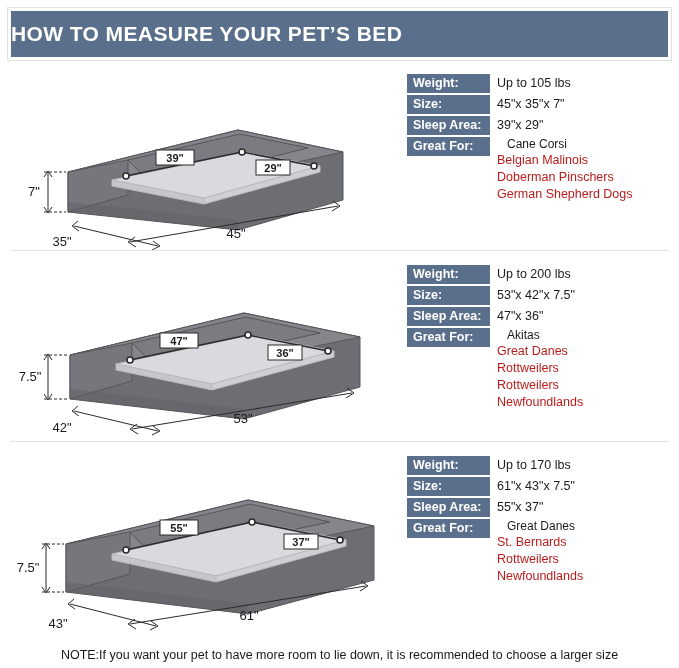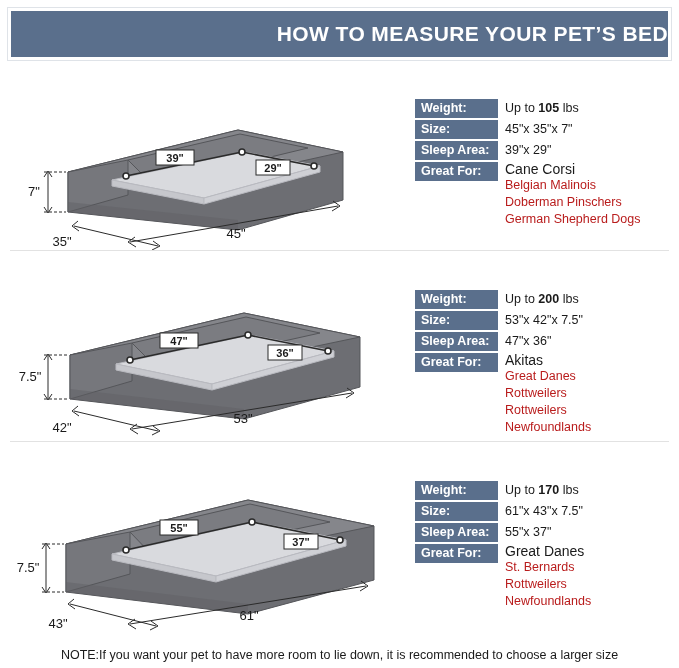--- a/index.html
+++ b/index.html
@@ -18,21 +18,21 @@
 
   
   .header {
     margin: 8px 8px 0 8px;
     height: 52px;
     background: #5a6f8c;
     border: 3px solid #ffffff;
     outline: 1px solid #dfe3e8;
     display: flex;
     align-items: center;
-    justify-content: flex-end;
+    justify-content: flex-start;
   }
   .header-title {
     color: #ffffff;
     font-size: 21px;
     font-weight: bold;
     letter-spacing: 0.4px;
     text-align: center;
   }
 
   
@@ -53,24 +53,23 @@
     left: 0;
     top: 0;
     width: 412px;
     height: 190px;
   }
   .bed-svg { display: block; }
 
   
   .specs {
     position: absolute;
-    right: 4px;
+    right: 12px;
     top: 14px;
     width: 252px;
-    margin-top: 25px;
   }
   .spec-row {
     display: flex;
     align-items: flex-start;
     margin-bottom: 2px;
   }
   .spec-label {
     background: #5a6f8c;
     color: #ffffff;
     font-size: 12.5px;
@@ -79,34 +78,34 @@
     width: 83px;
     flex: 0 0 83px;
     line-height: 15px;
   }
   .spec-value {
     font-size: 12.5px;
     padding: 2px 0 2px 7px;
     line-height: 15px;
     color: #1a1a1a;
   }
-  .spec-value b { font-weight: bold; }
+  .spec-value b { font-weight: normal; }
   .greatfor-list {
     margin: 0;
     padding: 0 0 0 7px;
     list-style: none;
   }
   .greatfor-list li {
     font-size: 12.5px;
     line-height: 17px;
     color: #b91c1c;
   }
   .greatfor-first {
-    padding-left: 7px;
-    font-size: 14px;
+    padding-left: 17px;
+    font-size: 12px;
     line-height: 15px;
   }
 
   
   .note {
     position: absolute;
     left: 0; right: 0;
     bottom: 6px;
     text-align: center;
     font-size: 12.5px;

